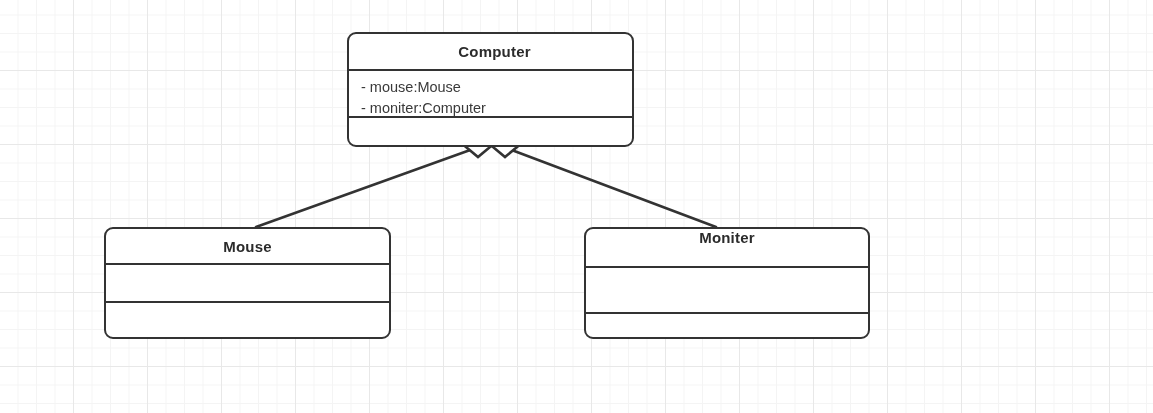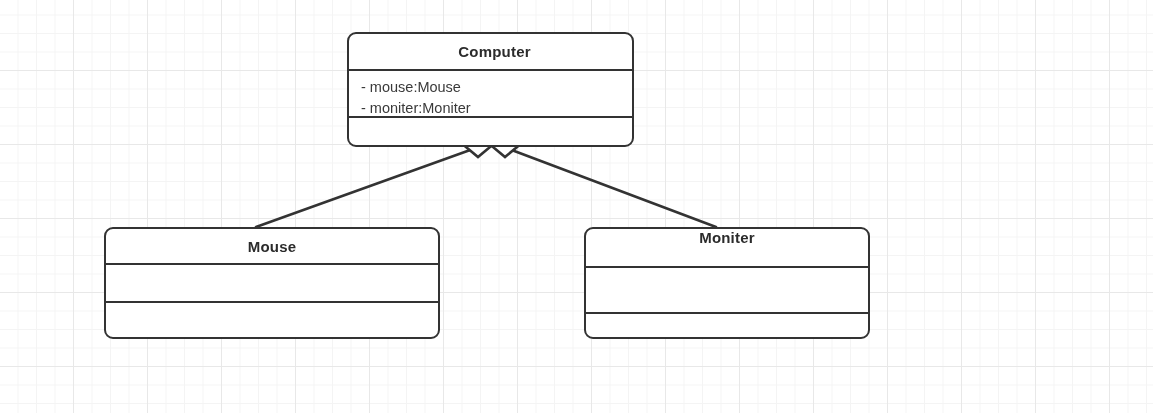--- a/index.html
+++ b/index.html
@@ -81,21 +81,21 @@
     padding: 0;
   }
 
   
   #cls-computer { left: 347px; top: 32px; width: 287px; height: 115px; }
   #cls-computer .uml-title { height: 36px; padding-left: 8px; }
   #cls-computer .sec-attrs { height: 46px; }
   #cls-computer .sec-ops { height: 28px; }
 
   
-  #cls-mouse { left: 104px; top: 227px; width: 336px; height: 112px; }
+  #cls-mouse { left: 104px; top: 227px; width: 287px; height: 112px; }
   #cls-mouse .uml-title { height: 35px; }
   #cls-mouse .sec-attrs { height: 37px; }
   #cls-mouse .sec-ops { height: 35px; }
 
   
   #cls-moniter { left: 584px; top: 227px; width: 286px; height: 112px; gap: 20px; }
   #cls-moniter .uml-title { height: 35px; }
   #cls-moniter .sec-attrs { height: 37px; }
   #cls-moniter .sec-ops { height: 35px; }
 
@@ -124,21 +124,21 @@
     <polygon points="490,147 478,157 466,147 478,138" fill="#ffffff" stroke="#333333" stroke-width="2.6" stroke-linejoin="miter"></polygon>
 
     <polygon points="493,147 505,157 517,147 505,138" fill="#ffffff" stroke="#333333" stroke-width="2.6" stroke-linejoin="miter"></polygon>
   </svg>
 
   <div id="cls-computer" class="uml-class">
     <div class="uml-title">Computer</div>
     <div class="uml-divider"></div>
     <div class="uml-section sec-attrs">
       <div class="attr-line">- mouse:Mouse</div>
-      <div class="attr-line">- moniter:Moniter</div>
+      <div class="attr-line">- moniter:Computer</div>
     </div>
     <div class="uml-divider"></div>
     <div class="uml-section sec-ops empty"></div>
   </div>
 
   <div id="cls-mouse" class="uml-class">
     <div class="uml-title">Mouse</div>
     <div class="uml-divider"></div>
     <div class="uml-section sec-attrs empty"></div>
     <div class="uml-divider"></div>

